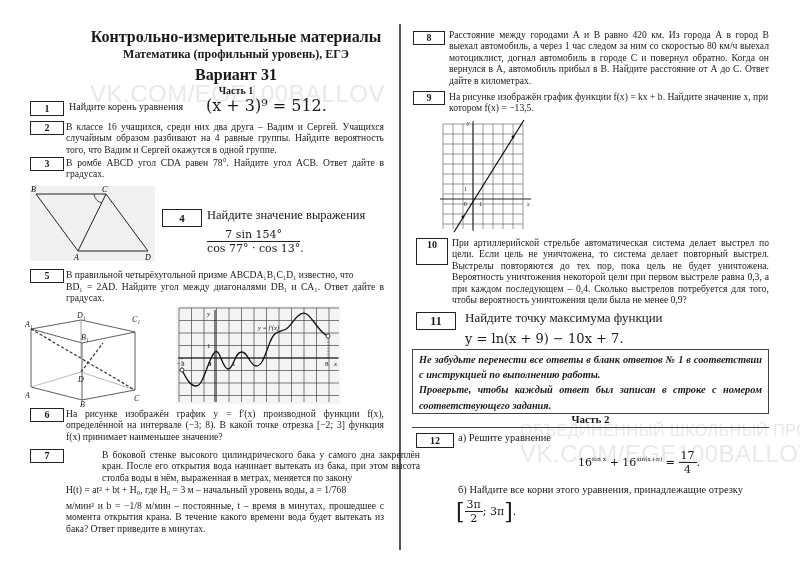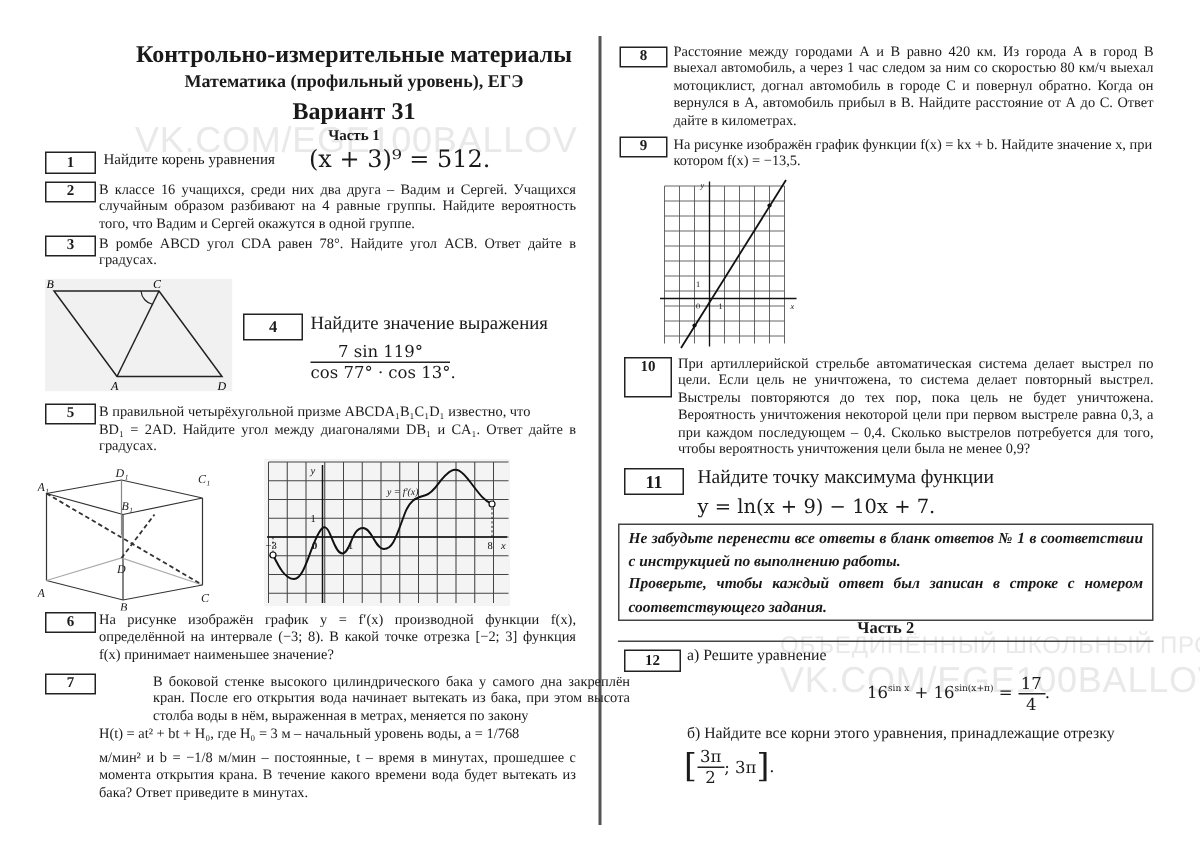--- a/index.html
+++ b/index.html
@@ -51,21 +51,21 @@
   <text x="1" y="6" font-size="8" font-style="italic">B</text>
   <text x="72" y="6" font-size="8" font-style="italic">C</text>
   <text x="44" y="74" font-size="8" font-style="italic">A</text>
   <text x="115" y="74" font-size="8" font-style="italic">D</text>
 </svg>
 
 <div class="num" style="left:162px;top:209px;width:40px;height:18px;line-height:16px;font-size:11px;">4</div>
 <div class="txt" style="left:207px;top:208px;font-size:12.5px;line-height:14px;">Найдите значение выражения</div>
 <div class="big" style="left:207px;top:228px;font-size:11px;">
   <span class="frac">
-    <span class="n" style="padding:0 6px;">7 sin 119°</span>
+    <span class="n" style="padding:0 6px;">7 sin 154°</span>
     <span>cos 77° · cos 13°</span>
   </span><span style="vertical-align:bottom;">.</span>
 </div>
 
 <div class="num" style="left:30px;top:269px;width:34px;height:14px;line-height:12px;">5</div>
 <div class="txt" style="left:66px;top:269px;width:318px;text-align:left;">В правильной четырёхугольной призме ABCDA₁B₁C₁D₁ известно, что</div>
 <div class="txt" style="left:66px;top:281px;width:318px;">BD₁ = 2AD. Найдите угол между диагоналями DB₁ и CA₁. Ответ дайте в градусах.</div>
 
 <svg style="left:25px;top:312px;" width="120" height="95">
   <g stroke="#333" stroke-width="0.8" fill="none">

